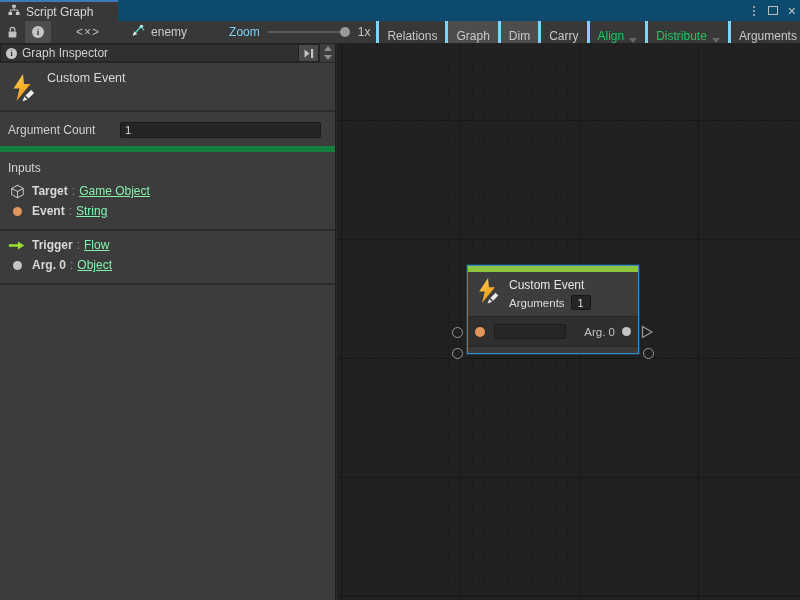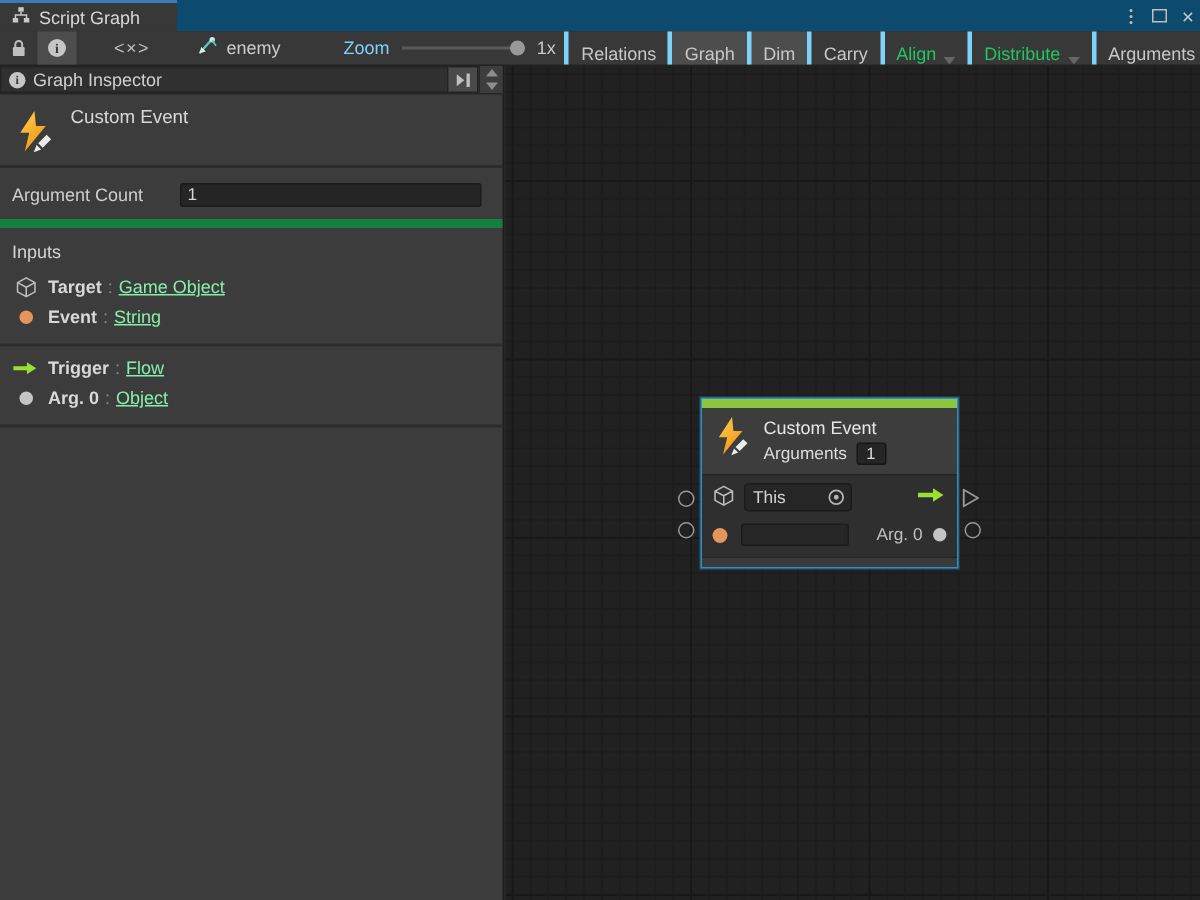--- a/index.html
+++ b/index.html
@@ -325,42 +325,20 @@
           <span class="node-args">
             <span>Arguments</span>
             <span class="mini-input">
                 <span>1</span>
               </span>
           </span>
         </span>
       </div>
       <div class="node-body">
         <div class="nrow">
-          <span>
-            <svg width="15" height="15" viewBox="0 0 16 16">
-              <path d="M8 1.3 L14.2 4.7 V11.3 L8 14.7 L1.8 11.3 V4.7 Z M1.8 4.7 L8 8 L14.2 4.7 M8 8 V14.7" stroke="#bdbdbd" stroke-width="1.1" fill="none" stroke-linejoin="round"></path>
-            </svg>
-          </span>
-          <span class="dropdown">
-            <span class="dval">This</span>
-            <span class="tgt">
-              <svg width="13" height="13" viewBox="0 0 13 13">
-                <circle cx="6.5" cy="6.5" r="4.6" stroke="#b5b5b5" stroke-width="1.2" fill="none"></circle>
-                <circle cx="6.5" cy="6.5" r="1.6" fill="#b5b5b5"></circle>
-              </svg>
-            </span>
-          </span>
-          <span class="spacer"></span>
-          <span>
-            <svg width="20" height="12" viewBox="0 0 20 11">
-              <path d="M1 4 h10 V1 L18 5.5 L11 10 V7 H1 Z" fill="#9cdf30"></path>
-            </svg>
-          </span>
-        </div>
-        <div class="nrow">
           <span class="dot orange" style="width:10px;height:10px;"></span>
           <span class="nrow2-input"><span></span></span>
           <span class="spacer"></span>
           <span class="arg-label">Arg. 0</span>
           <span class="dot grey"></span>
         </div>
       </div>
       <div class="node-footer"></div>
     </div>
   </div>

